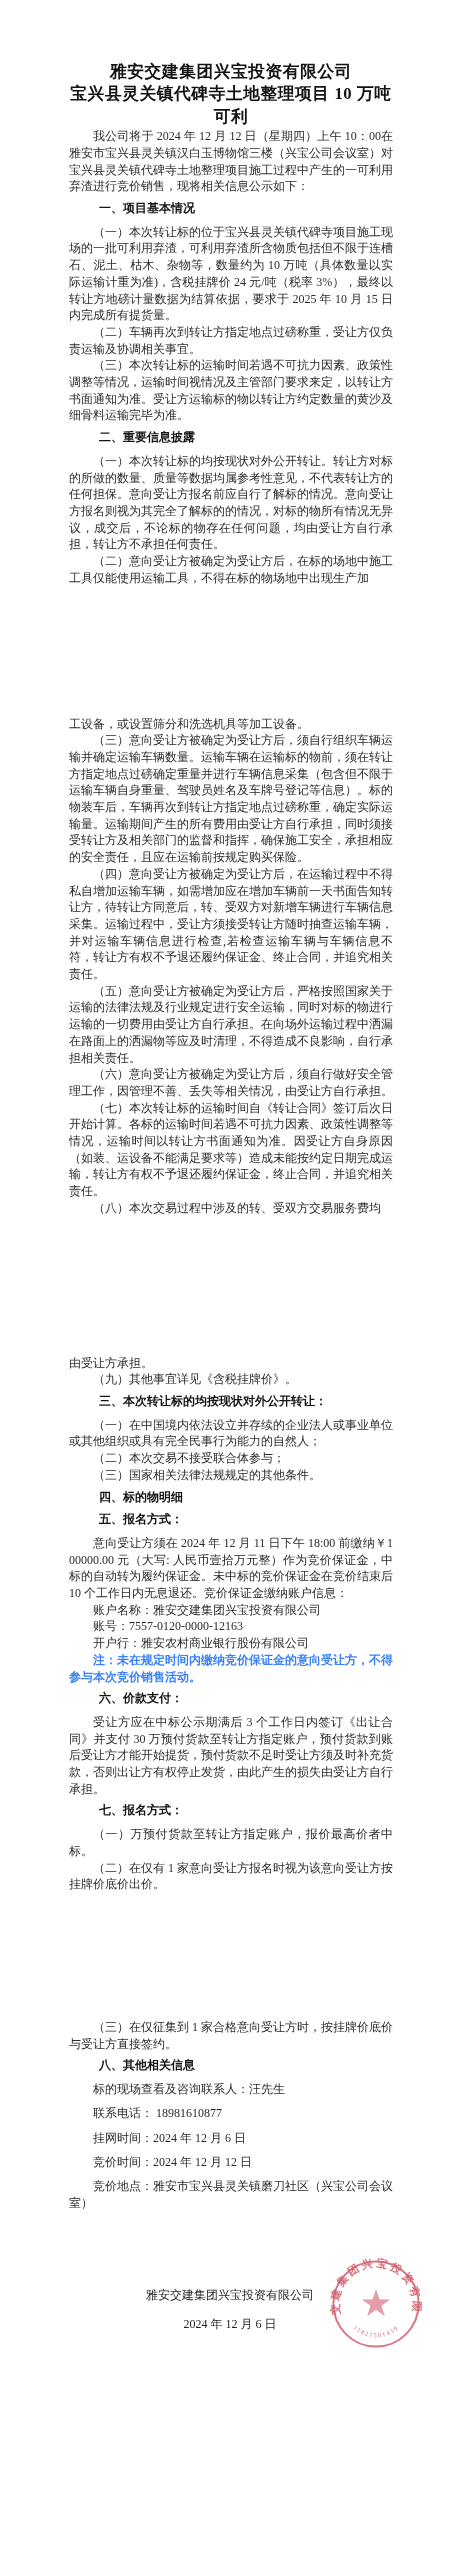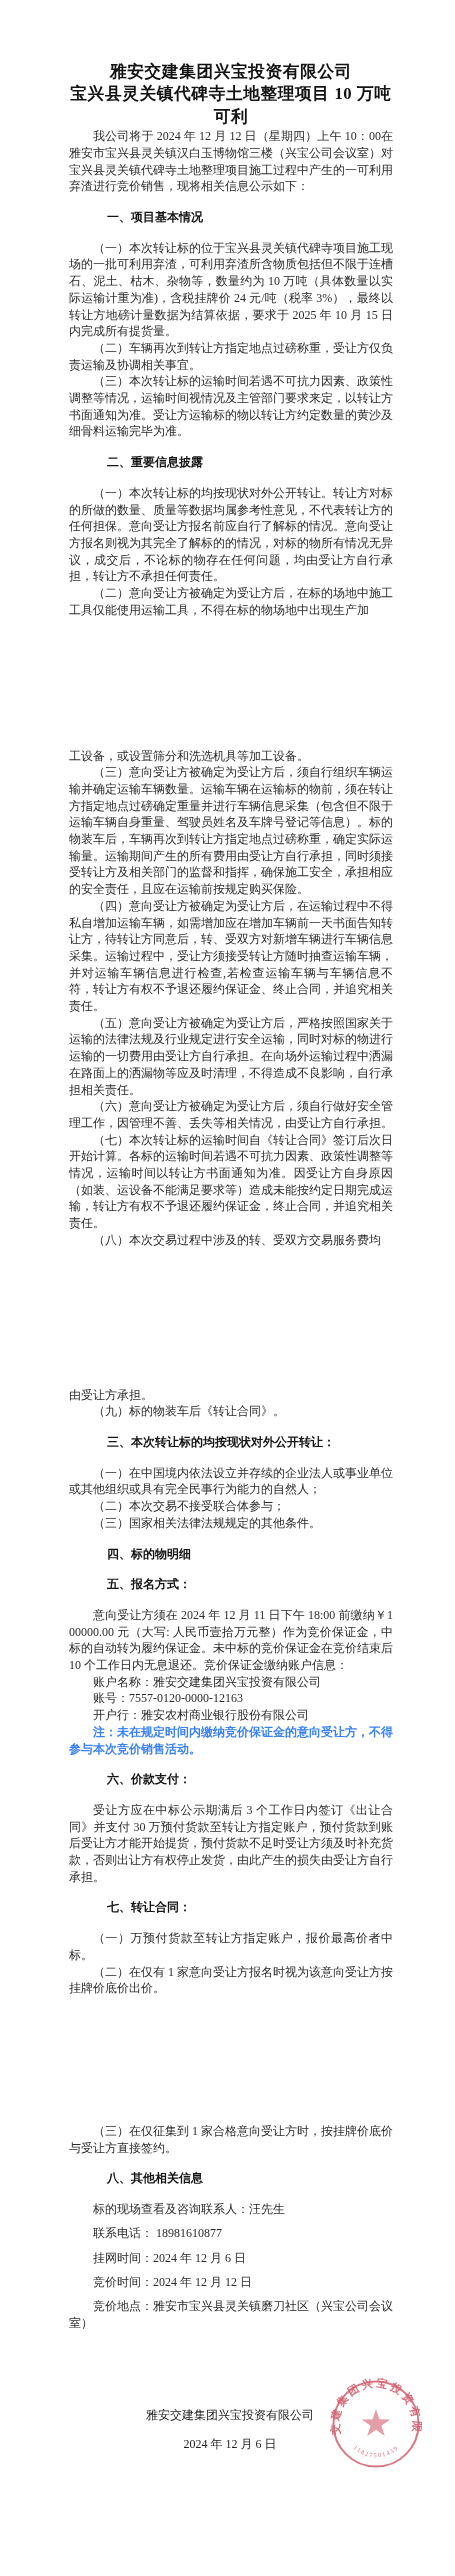--- a/index.html
+++ b/index.html
@@ -15,21 +15,21 @@
     color:#131313; letter-spacing:0.6px;
   }
   .intro { margin-top:15px; }
   .para {
     font-size:12px; line-height:16.7px; text-align:justify;
     text-indent:2em; margin:0; word-break:break-all;
   }
   .para.cont { text-indent:0; }
   .heading {
     font-size:12px; line-height:16.7px; font-weight:bold; text-indent:2em;
-    font-family:Liberation Sans, sans-serif; color:#141414; margin:14px;
+    font-family:Liberation Mono, monospace; color:#141414; margin:6px;
   }
   .line { font-size:12px; line-height:16.7px; text-indent:2em; margin:0; }
   .spaced { margin-bottom:7.5px; }
   .note { font-weight:bold; color:#3b82f6; }
   .gap1 { height:129px; }
   .gap2 { height:138px; }
   .gap3 { height:126px; }
   table.items {
     border-collapse:collapse; width:332px; margin:2.9px 0 2.9px -4px;
     font-size:11.5px; color:#2b2b2b;
@@ -74,40 +74,40 @@
     <p class="para">（三）意向受让方被确定为受让方后，须自行组织车辆运输并确定运输车辆数量。运输车辆在运输标的物前，须在转让方指定地点过磅确定重量并进行车辆信息采集（包含但不限于运输车辆自身重量、驾驶员姓名及车牌号登记等信息）。标的物装车后，车辆再次到转让方指定地点过磅称重，确定实际运输量。运输期间产生的所有费用由受让方自行承担，同时须接受转让方及相关部门的监督和指挥，确保施工安全，承担相应的安全责任，且应在运输前按规定购买保险。</p>
     <p class="para">（四）意向受让方被确定为受让方后，在运输过程中不得私自增加运输车辆，如需增加应在增加车辆前一天书面告知转让方，待转让方同意后，转、受双方对新增车辆进行车辆信息采集。运输过程中，受让方须接受转让方随时抽查运输车辆，并对运输车辆信息进行检查,若检查运输车辆与车辆信息不符，转让方有权不予退还履约保证金、终止合同，并追究相关责任。</p>
     <p class="para">（五）意向受让方被确定为受让方后，严格按照国家关于运输的法律法规及行业规定进行安全运输，同时对标的物进行运输的一切费用由受让方自行承担。在向场外运输过程中洒漏在路面上的洒漏物等应及时清理，不得造成不良影响，自行承担相关责任。</p>
     <p class="para">（六）意向受让方被确定为受让方后，须自行做好安全管理工作，因管理不善、丢失等相关情况，由受让方自行承担。</p>
     <p class="para">（七）本次转让标的运输时间自《转让合同》签订后次日开始计算。各标的运输时间若遇不可抗力因素、政策性调整等情况，运输时间以转让方书面通知为准。因受让方自身原因（如装、运设备不能满足要求等）造成未能按约定日期完成运输，转让方有权不予退还履约保证金，终止合同，并追究相关责任。</p>
     <p class="para">（八）本次交易过程中涉及的转、受双方交易服务费均</p>
 
     <div class="gap2"></div>
 
     <p class="para cont">由受让方承担。</p>
-    <p class="para">（九）标的物装车后《转让合同》。</p>
+    <p class="para">（九）其他事宜详见《含税挂牌价》。</p>
 
     <p class="heading">三、本次转让标的均按现状对外公开转让：</p>
     <p class="para">（一）在中国境内依法设立并存续的企业法人或事业单位或其他组织或具有完全民事行为能力的自然人；</p>
     <p class="para">（二）本次交易不接受联合体参与；</p>
     <p class="para">（三）国家相关法律法规规定的其他条件。</p>
 
     <p class="heading">四、标的物明细</p>
 
     <p class="heading">五、报名方式：</p>
     <p class="para">意向受让方须在 2024 年 12 月 11 日下午 18:00 前缴纳￥100000.00 元（大写: 人民币壹拾万元整）作为竞价保证金，中标的自动转为履约保证金。未中标的竞价保证金在竞价结束后 10 个工作日内无息退还。竞价保证金缴纳账户信息：</p>
     <p class="line">账户名称：雅安交建集团兴宝投资有限公司</p>
     <p class="line">账号：7557-0120-0000-12163</p>
     <p class="line">开户行：雅安农村商业银行股份有限公司</p>
     <p class="para note">注：未在规定时间内缴纳竞价保证金的意向受让方，不得参与本次竞价销售活动。</p>
 
     <p class="heading">六、价款支付：</p>
     <p class="para">受让方应在中标公示期满后 3 个工作日内签订《出让合同》并支付 30 万预付货款至转让方指定账户，预付货款到账后受让方才能开始提货，预付货款不足时受让方须及时补充货款，否则出让方有权停止发货，由此产生的损失由受让方自行承担。</p>
 
-    <p class="heading">七、转让合同：</p>
+    <p class="heading">七、报名方式：</p>
     <p class="para">（一）万预付货款至转让方指定账户，报价最高价者中标。</p>
     <p class="para">（二）在仅有 1 家意向受让方报名时视为该意向受让方按挂牌价底价出价。</p>
 
     <div class="gap3"></div>
 
     <p class="para">（三）在仅征集到 1 家合格意向受让方时，按挂牌价底价与受让方直接签约。</p>
 
     <p class="heading">八、其他相关信息</p>
     <p class="line spaced">标的现场查看及咨询联系人：汪先生</p>
     <p class="line spaced">联系电话： 18981610877</p>

